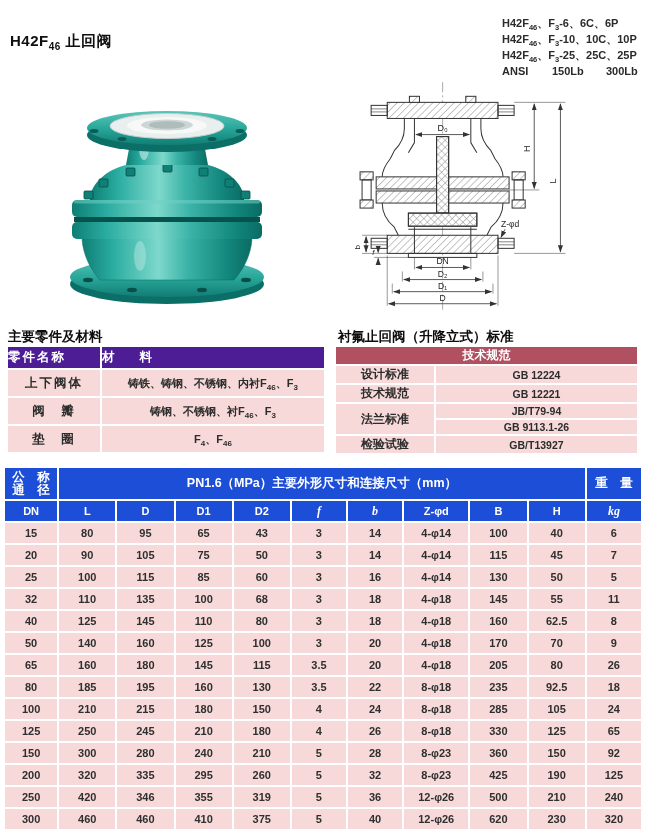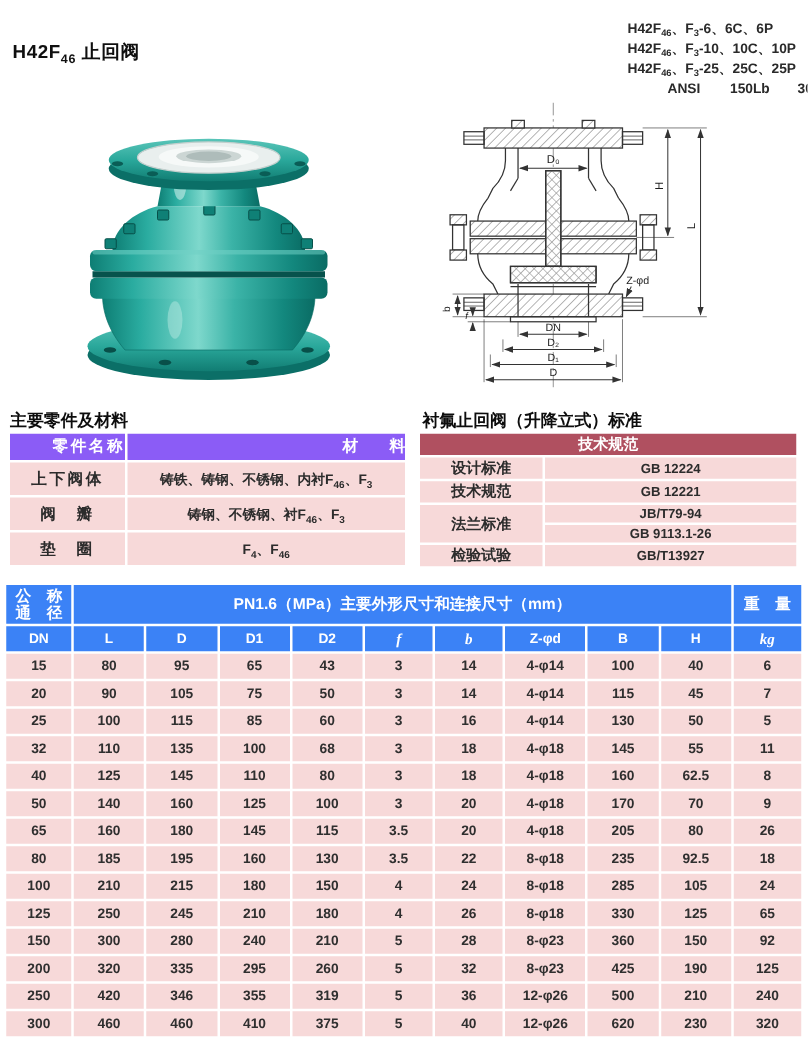--- a/index.html
+++ b/index.html
@@ -9,56 +9,56 @@
     overflow:hidden;
   }
   sub { font-size:8px; line-height:0; }
 
   
   .page-title { position:absolute; left:10px; top:32px; font-size:15px; font-weight:bold; color:#0f0f0f; letter-spacing:.5px; }
   .page-title sub { font-size:10px; }
   .models { position:absolute; left:502px; top:15px; font-size:11px; font-weight:bold; color:#2a2a2a; line-height:16px; white-space:nowrap; }
   .models sub { font-size:7.5px; }
   .ansi-line span { display:inline-block; }
-  .ansi-label { width:50px;margin-left:32px; }
+  .ansi-label { width:50px; }
   .ansi-val  { width:54px; }
 
   
   .photo-wrap   { position:absolute; left:44px;  top:88px; width:246px; height:218px; }
   .drawing-wrap { position:absolute; left:352px; top:76px; width:292px; height:242px; }
   svg text { font-family:"Liberation Sans","DejaVu Sans",sans-serif; fill:#1c1c1c; }
 
   
   .section-title { position:absolute; top:328px; font-size:13.5px; font-weight:bold; color:#0d0d0d; }
   #parts-title { left:8px; }
   #standards-title { left:338px; }
 
   
   table { border-collapse:separate; border-spacing:2px; }
   th,td { padding:0; vertical-align:middle; }
 
   
   .ptable { position:absolute; left:6px; top:345px; width:320px; }
-  .ptable th { background:#8b5cf6; color:#fff; font-size:12.5px; font-weight:bold; height:21px; text-align:right; }
+  .ptable th { background:#4c1d95; color:#fff; font-size:12.5px; font-weight:bold; height:21px; text-align:left; }
   .ptable td { background:#f7d9d9; height:26px; text-align:center; font-weight:bold; color:#2c2c2c; }
   .ptable .pname { width:92px; font-size:12.5px; letter-spacing:2px; }
   .ptable .pmat  { font-size:11px; }
 
   
   .stable { position:absolute; left:334px; top:345px; width:305px; }
   .stable th { background:#b05060; color:#fff; font-size:12px; font-weight:bold; height:17px; text-align:center; }
   .stable td { background:#f7d9d9; text-align:center; font-weight:bold; color:#2c2c2c; }
   .stable .slabel { width:98px; font-size:12px; }
   .stable .sval   { font-size:10.5px; }
   .stable .rtall td { height:16px; }
   .stable .rhalf td { height:14px; }
 
   
   .dtable { position:absolute; left:3px; top:466px; width:640px; table-layout:fixed; }
-  .dtable th { background:#3b82f6; color:#fff; font-weight:bold; text-align:center; }
+  .dtable th { background:#1d4ed8; color:#fff; font-weight:bold; text-align:center; }
   .dtable .h1 th { height:31px; font-size:12.5px; }
   .dtable .corner { font-size:11.5px; line-height:13px; }
   .dtable .h2 th { height:20px; font-size:11px; }
   .dtable td { background:#f7d9d9; height:20px; text-align:center; font-size:11px; font-weight:bold; color:#2f2f2f; }
   .dtable .h2 th.col-f, .dtable .h2 th.col-b, .dtable .h2 th.col-kg { font-style:italic; font-family:"Liberation Serif","DejaVu Serif",serif; font-size:12px; }
 </style>
 </head>
 <body>
 
 <div class="page">

